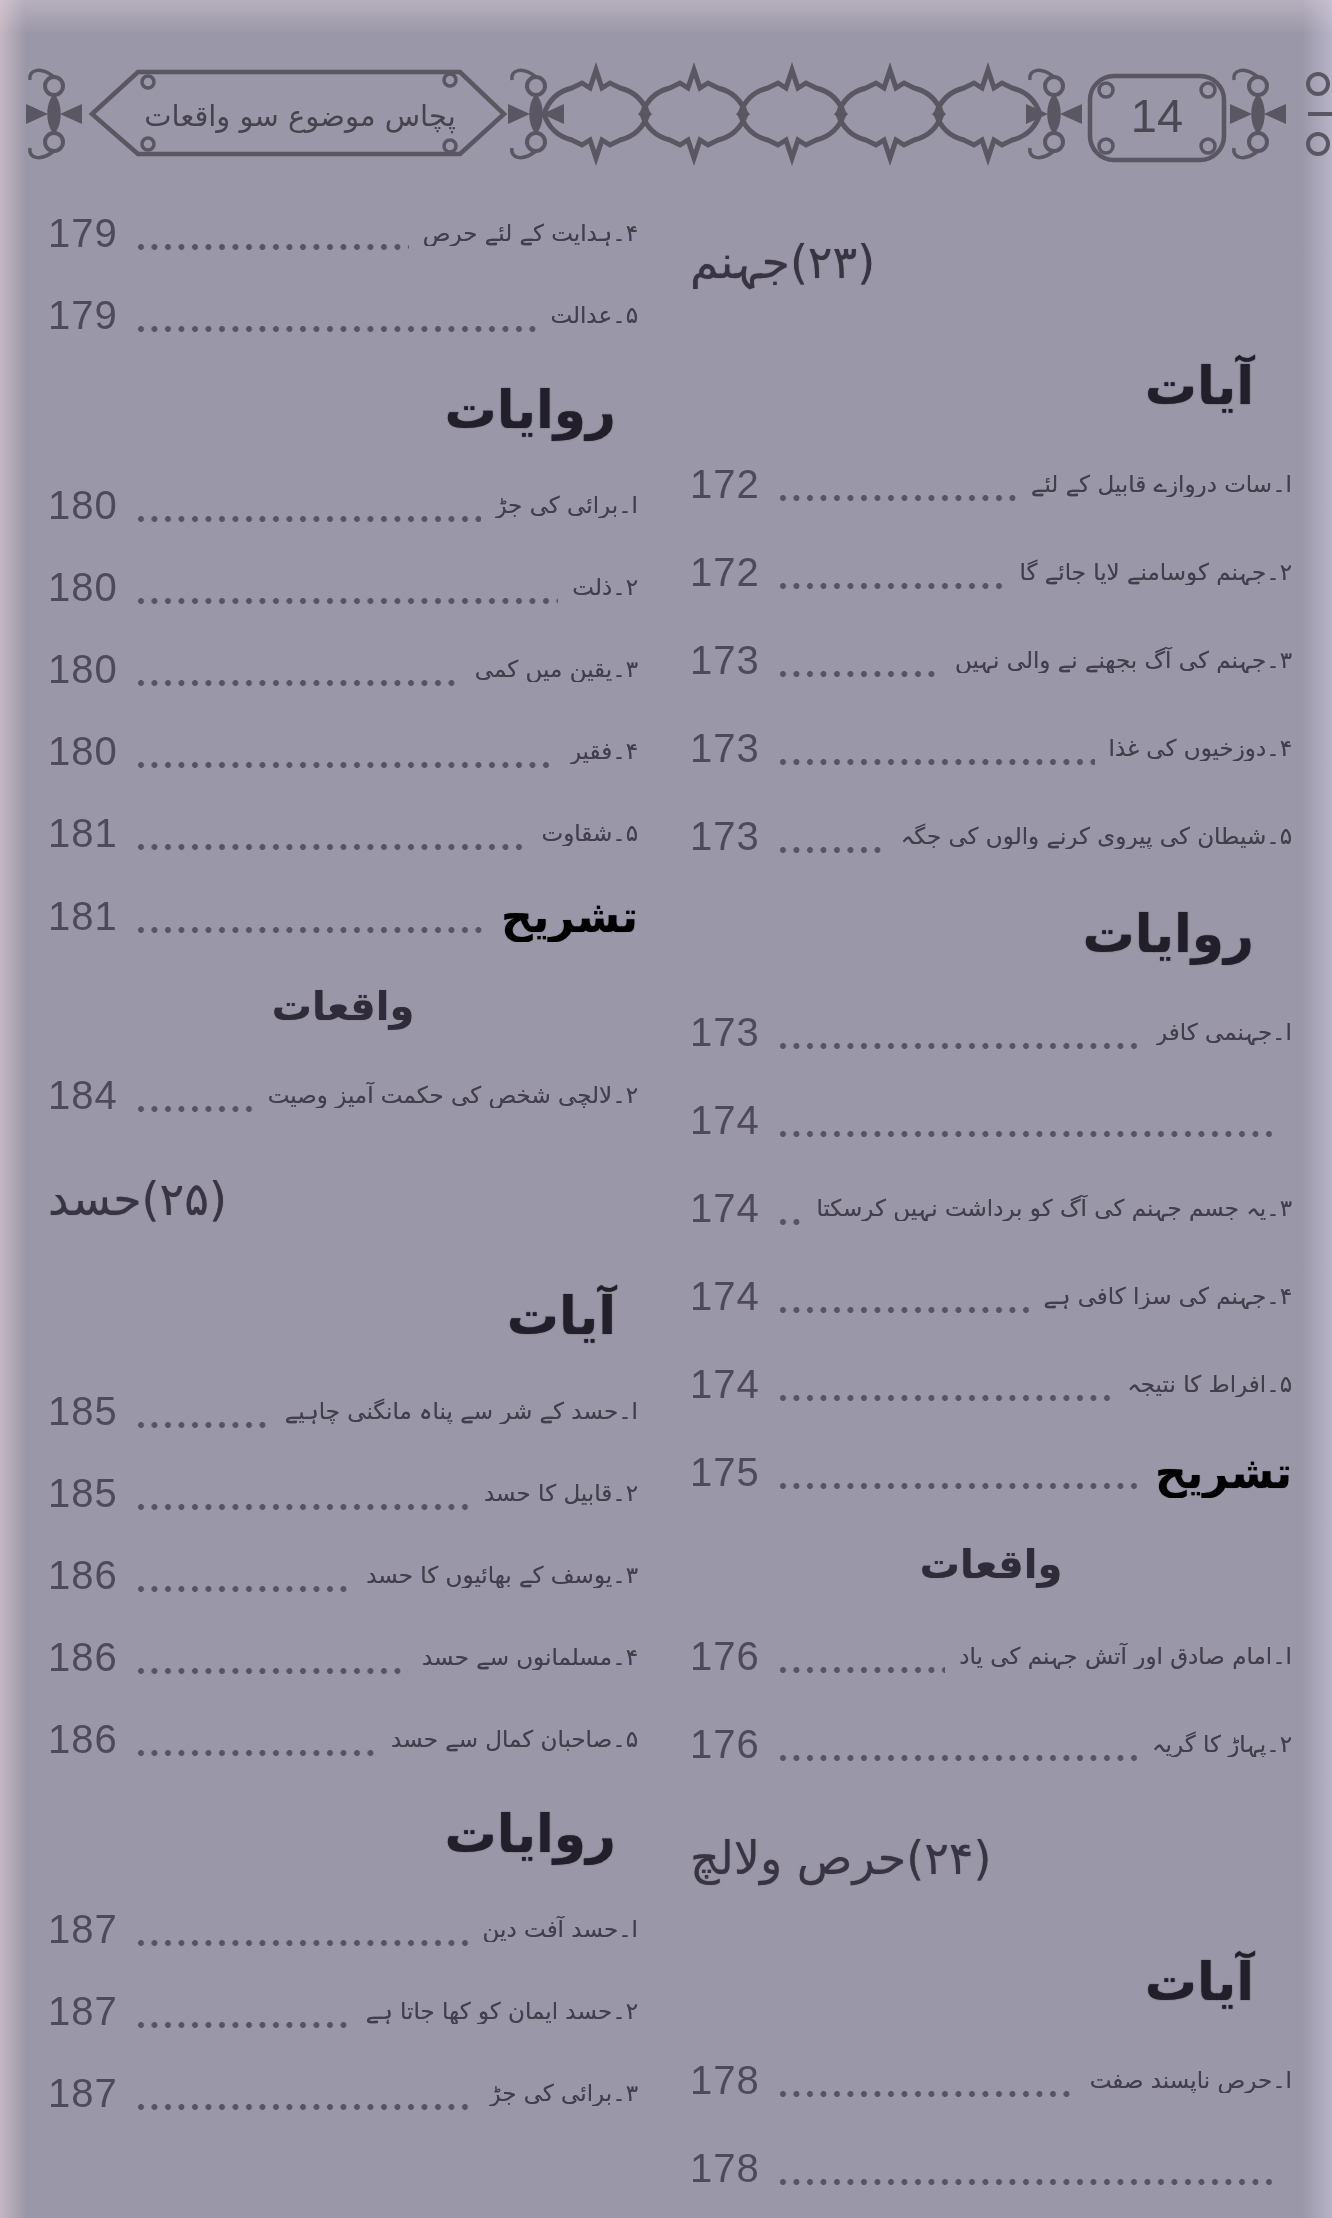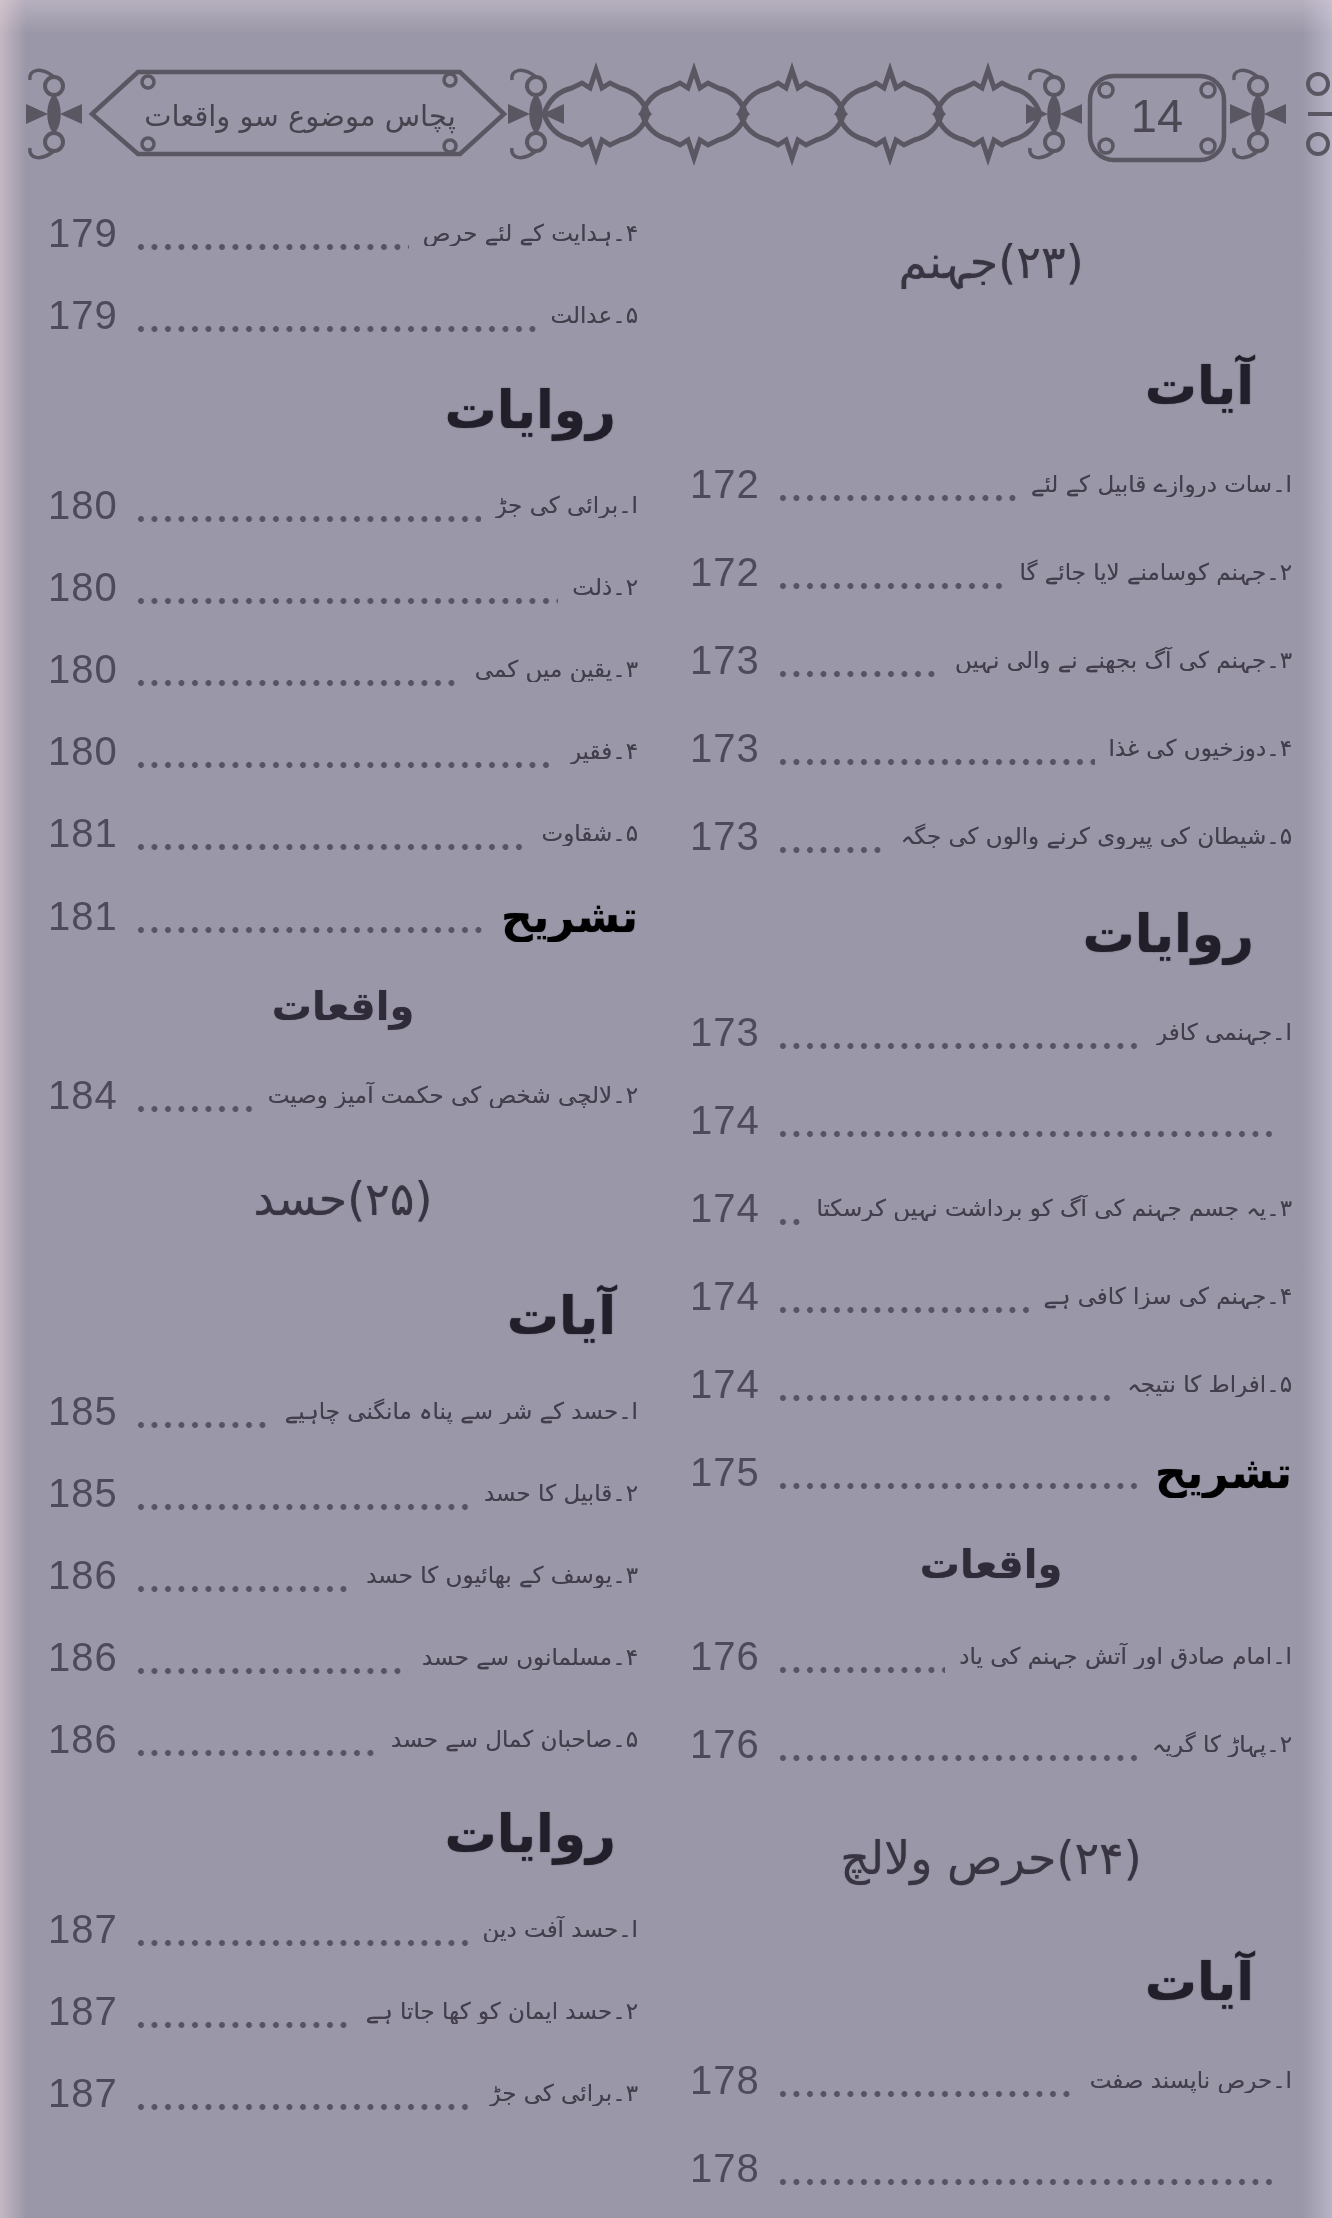--- a/index.html
+++ b/index.html
@@ -33,21 +33,21 @@
   .row{display:flex;align-items:center;padding:0 8px 0 14px;box-sizing:border-box;}
 
   .row.entry{height:82px;}
   .row.entry-bold{height:84px;}
   .col-right .row.entry{height:88px;}
   .col-right .row.entry-bold{height:88px;}
 
   .row.heading{height:108px;justify-content:flex-end;padding-right:46px;}
   .col-left .row.heading{padding-right:30px;}
   .row.subheading{height:96px;justify-content:center;}
-  .row.chapter{height:126px;justify-content:center;}
+  .row.chapter{height:126px;}
   .col-right .row.chapter{height:140px;}
 
   .num{
     font-family:"Liberation Sans",sans-serif;
     font-size:40px;color:#4f4a5b;
     min-width:84px;letter-spacing:1px;
     flex:0 0 auto;
   }
   .dots{
     flex:1 1 20px;min-width:10px;height:12px;

